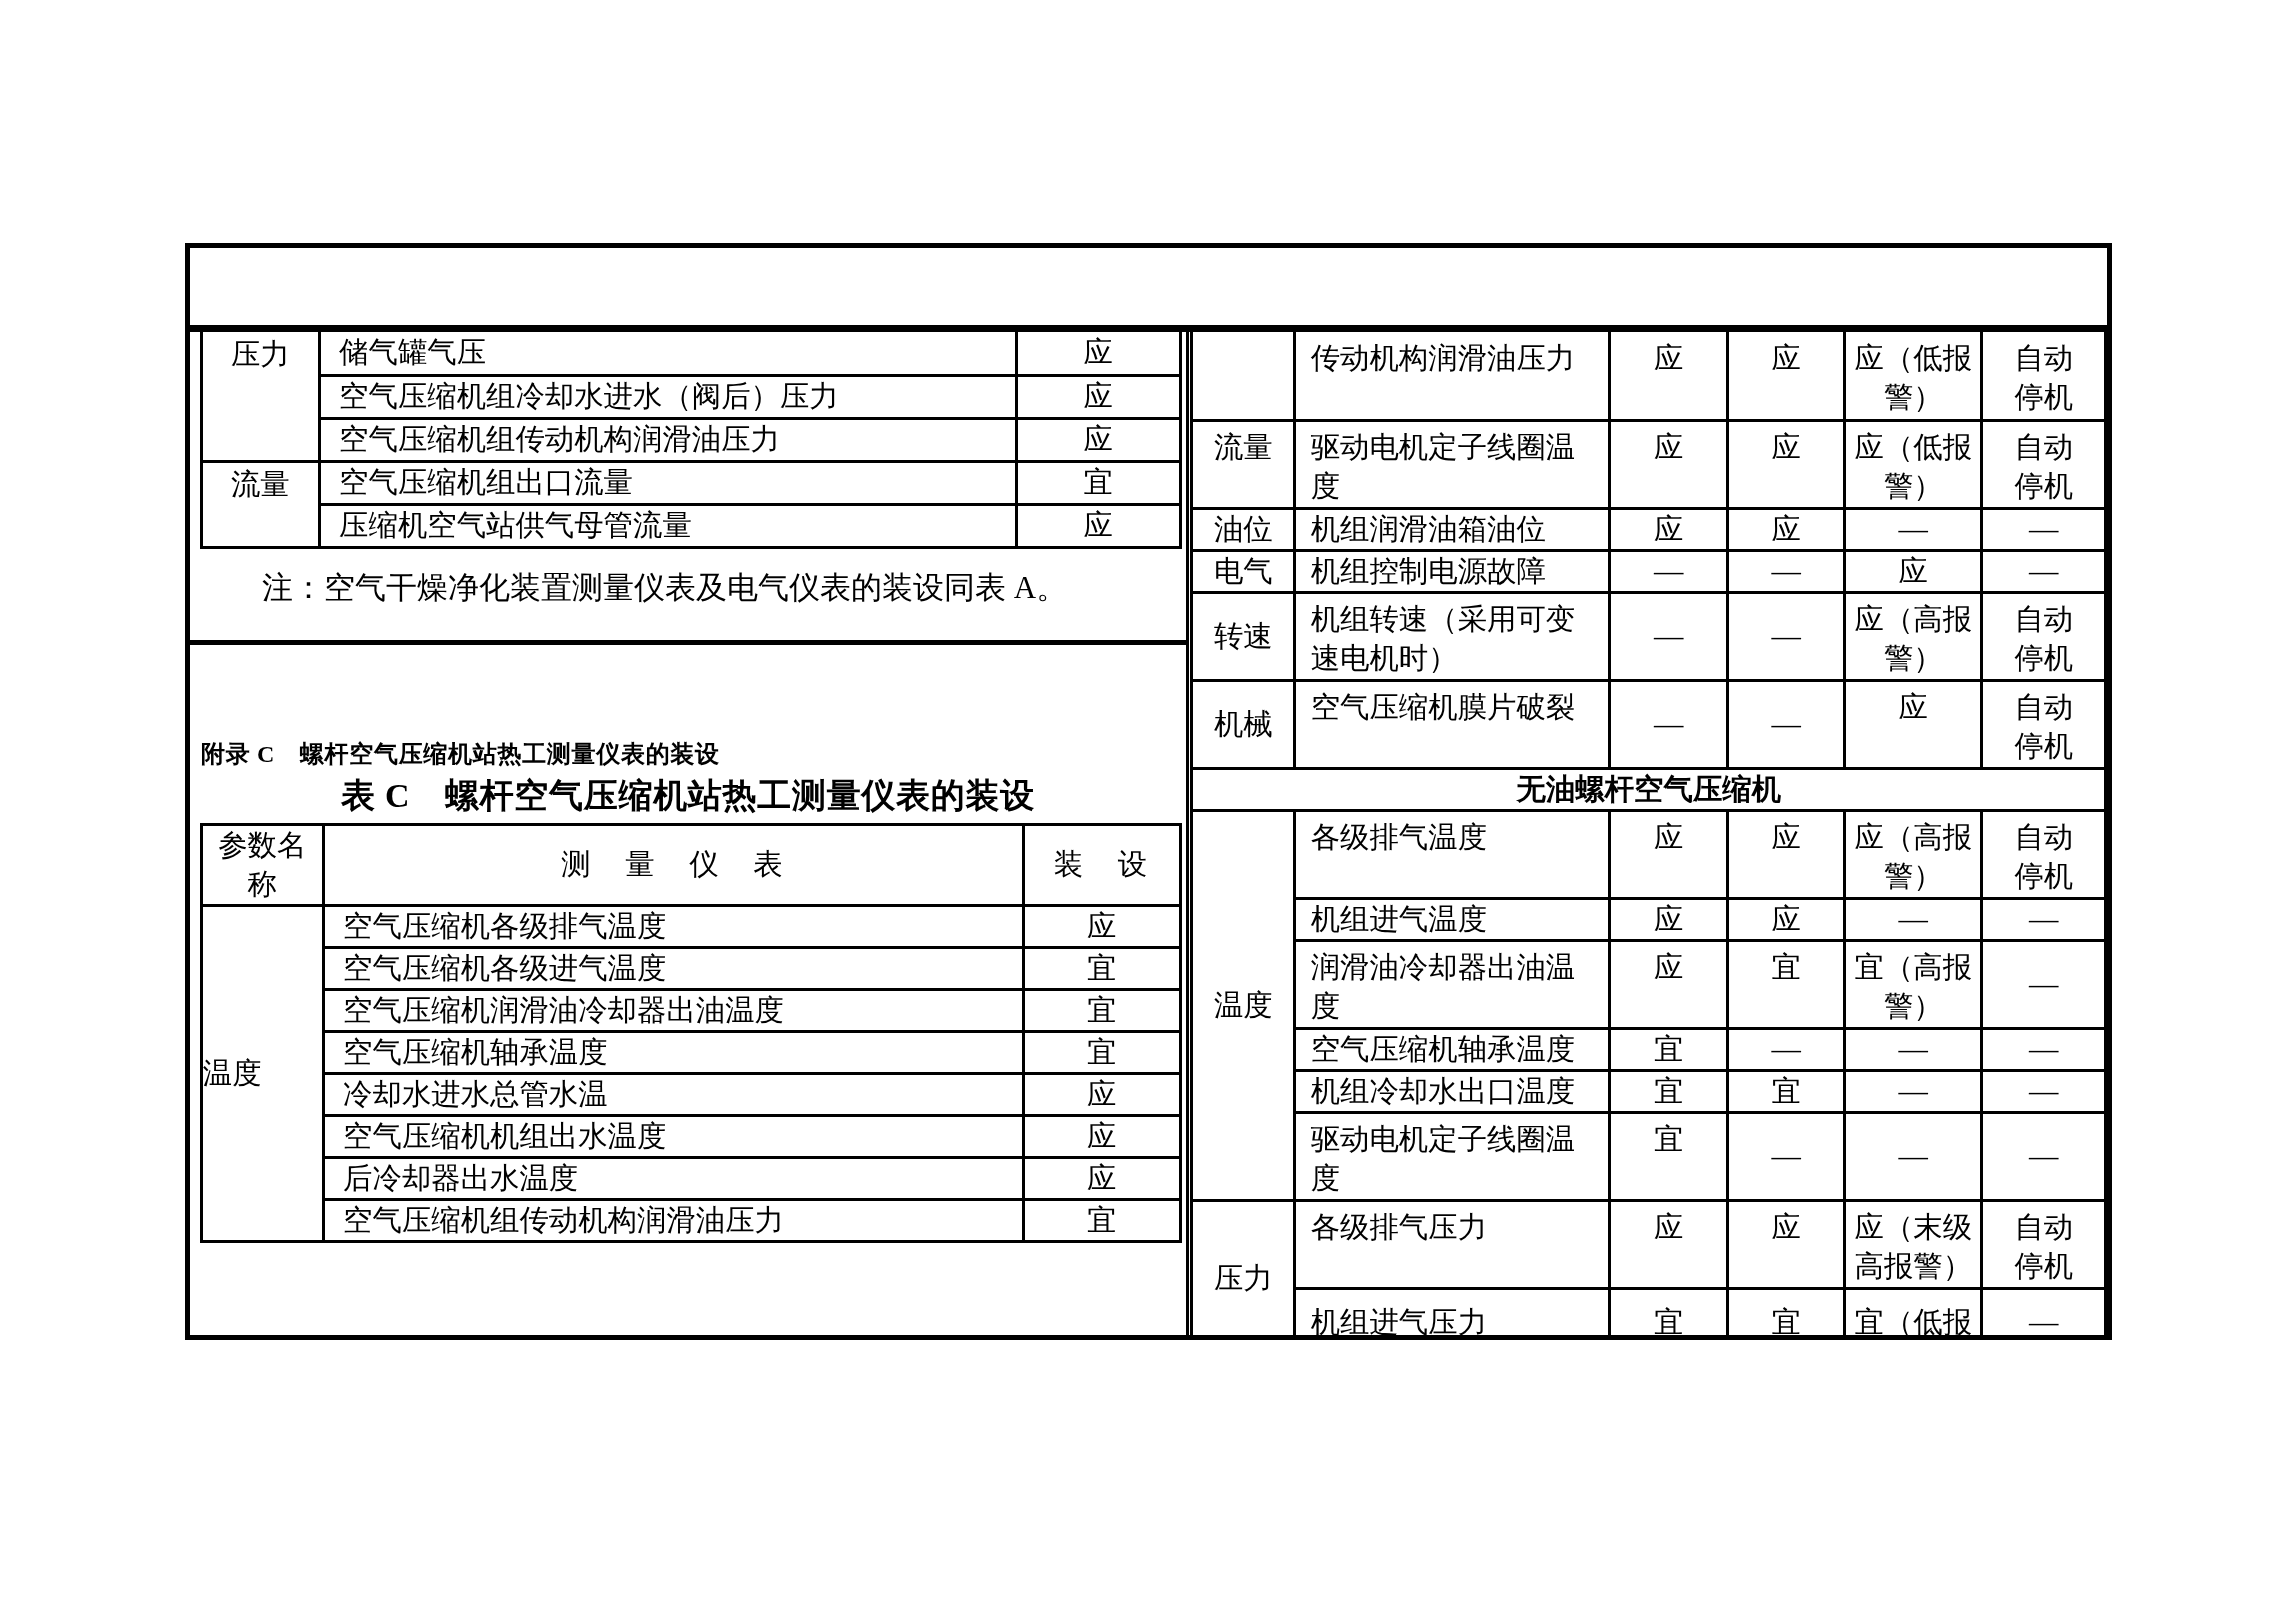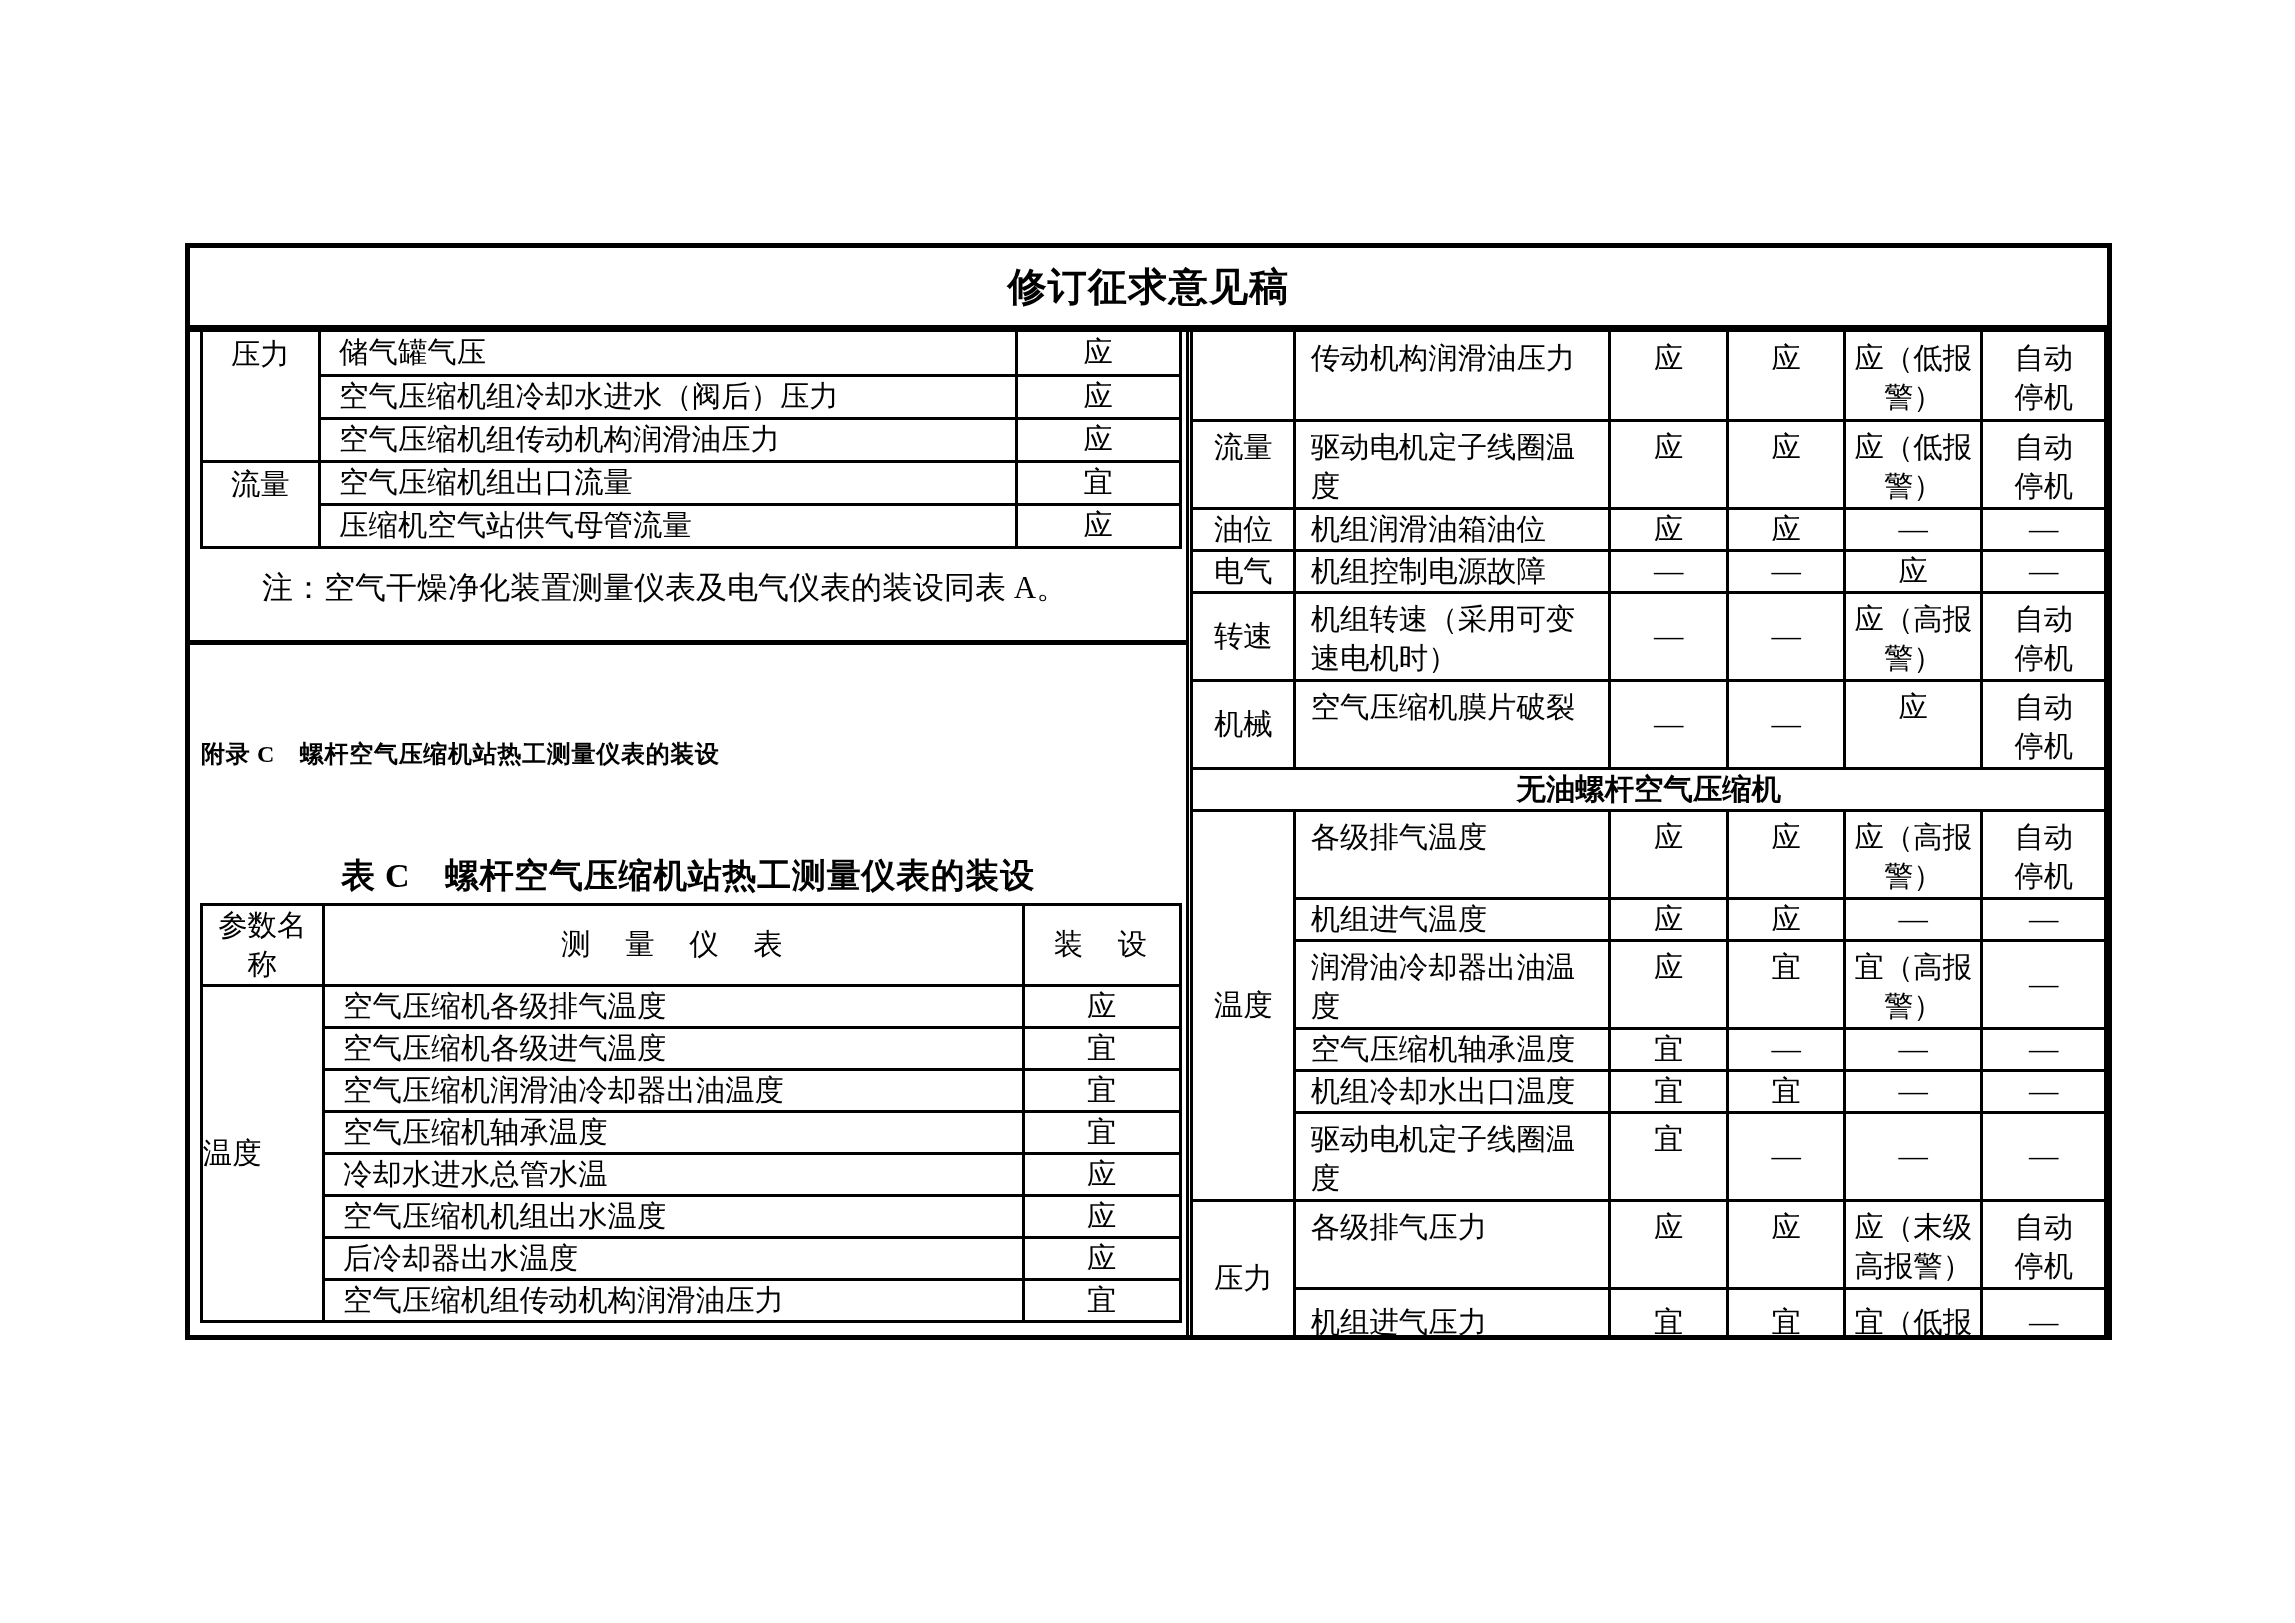--- a/index.html
+++ b/index.html
@@ -38,21 +38,21 @@
   .tc td { word-break:break-all; line-break:anywhere; }
   .tc td.hdr  { text-align:center; padding:0 2.6px; }
   .tc td.hdrc { text-align:center; letter-spacing:2.6px; }
   .tc td.desc { text-align:left; padding-left:18.3px; padding-right:5.2px; }
   .tc td.val  { text-align:center; }
 
   .note { margin-top:19.6px; padding-left:72px; font-size:31px; line-height:39px; }
   .divider { margin-top:33px; border-top:5.9px solid #000; width:100%; }
   .appendix-heading { margin-top:86px; margin-left:11px; font-size:24px; font-weight:bold;
                       line-height:46px; letter-spacing:0.7px; }
-  .tablec-title { margin-top:80px; text-align:center; font-size:34px; font-weight:bold;
+  .tablec-title { text-align:center; font-size:34px; font-weight:bold;
                   line-height:38px; letter-spacing:0.7px; }
 
   
   .rt { width:914px; margin-left:1.3px; }
   .rt td { text-align:center; word-break:break-all; line-break:anywhere; }
   .rt td.desc { text-align:left; padding-left:14.4px; padding-right:3.9px; }
   .rt td.c5 { padding-left:5.9px; padding-right:5.9px; }
   .rt td.c6 { padding-left:23.6px; padding-right:23.6px; }
   .rt tr.tall > td { vertical-align:top; padding-top:6.5px; }
   .rt tr.tall > td.mid { vertical-align:middle; padding-top:0; }
@@ -63,21 +63,20 @@
   tr.h66 { height:43px; } tr.h63 { height:41px; } tr.h155 { height:76px; }
   tr.h134 { height:88px; } tr.h64 { height:42px; } tr.h62 { height:41px; } tr.h80 { height:68px; }
 </style>
 </head>
 <body>
 
 <div class="page">
   <div class="frame">
 
     <div class="header-row">
-      <div class="header-cell header-right">修订征求意见稿</div>
     </div>
 
     <div class="content-row">
 
       <div class="content-left">
 
         <table class="lt flush">
           <colgroup>
               <col style="width:118px">
               <col style="width:697px">

